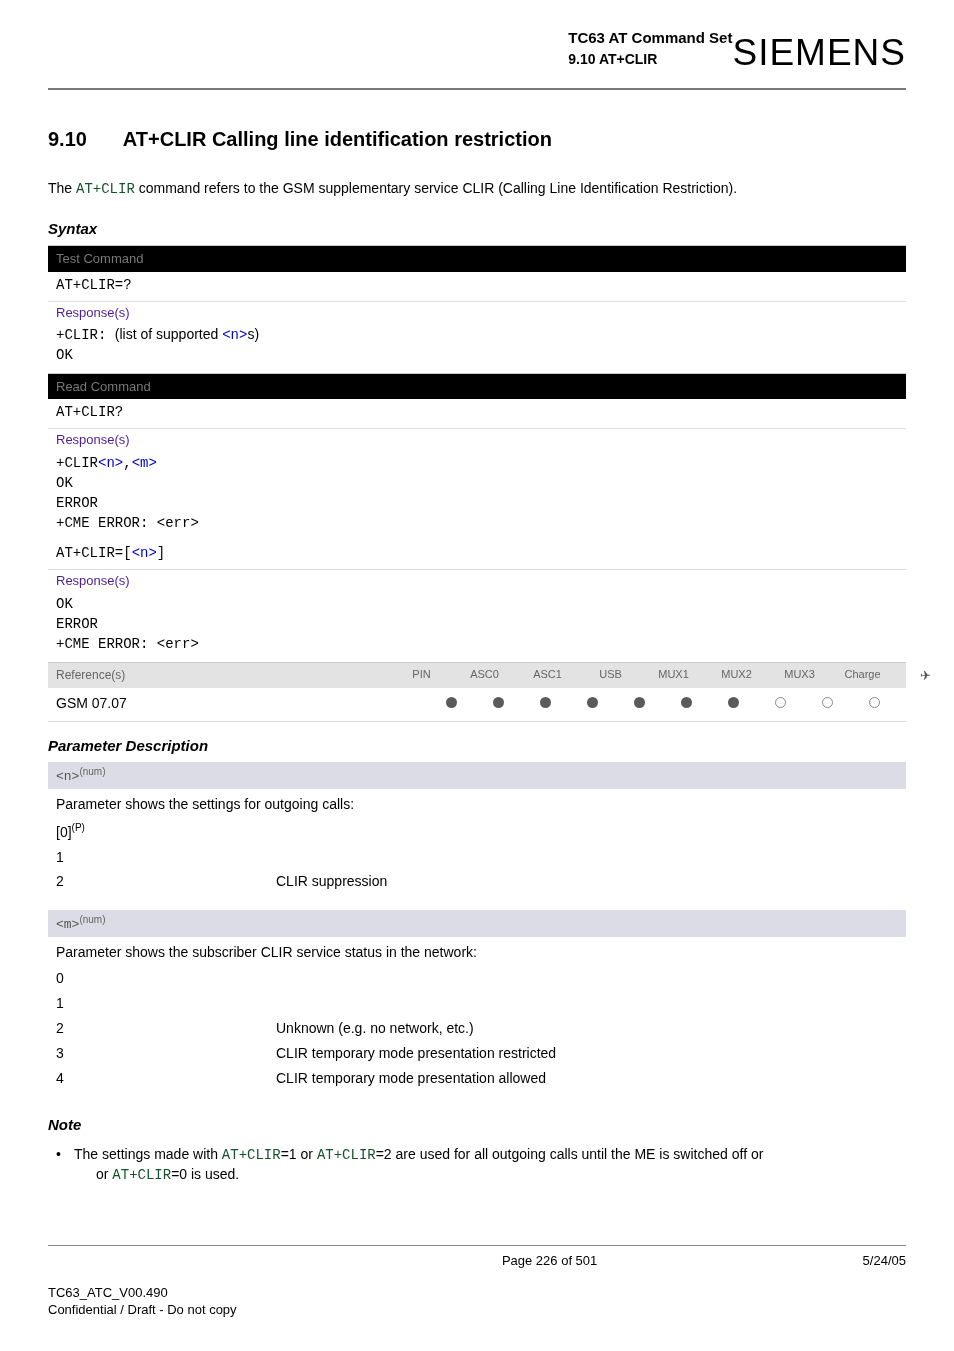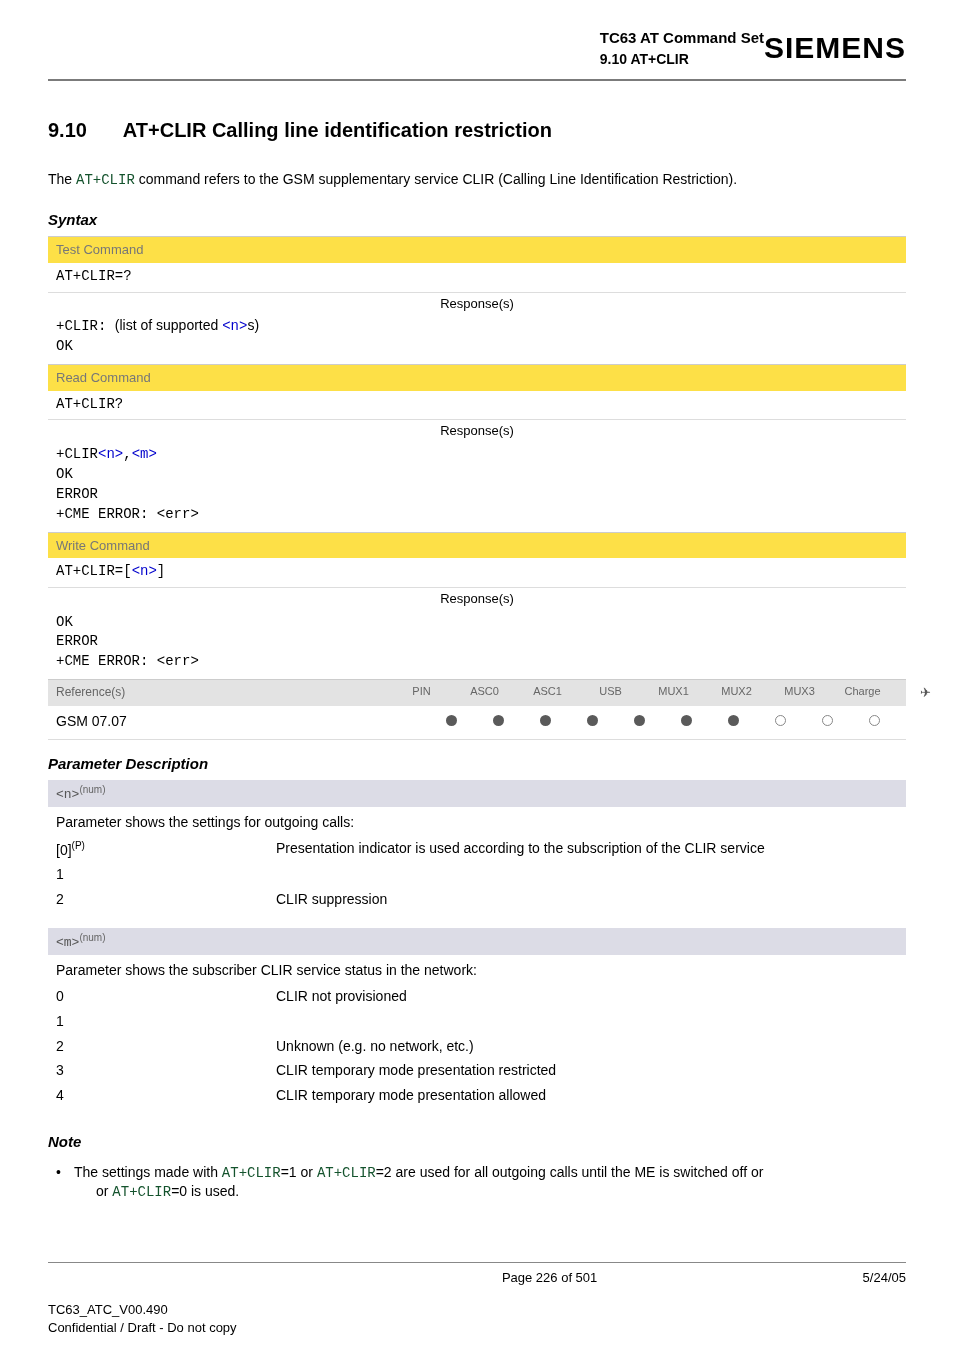--- a/index.html
+++ b/index.html
@@ -9,30 +9,30 @@
     color: #000;
     background: #fff;
     width: 954px;
     margin: 0 auto;
     padding: 28px 48px 20px 48px;
     line-height: 1.35;
   }
   .header { display: flex; justify-content: flex-end; align-items: flex-start; margin-bottom: 6px; }
   .header-left { font-weight: bold; font-size: 15px; }
   .header-sub { font-weight: bold; font-size: 14px; margin-top: 2px; }
-  .brand { font-weight: 700; font-size: 30px; letter-spacing: 1px; }
+  .brand { font-weight: 400; font-size: 37px; letter-spacing: 1px; }
   .hr-top { border: none; border-top: 2px solid #7b7b7b; margin-top: 10px; margin-bottom: 36px; }
   .section-title { font-size: 20px; font-weight: bold; margin-bottom: 26px; }
   .section-num { display: inline-block; width: 70px; }
   .intro { font-size: 14px; margin-bottom: 20px; }
   .link { color: #14532d; font-family: "Courier New", monospace; }
   .subhead { font-weight: bold; font-style: italic; font-size: 15px; margin-top: 14px; margin-bottom: 6px; }
-  .block-label { background: #fde047; color: #777; font-size: 13px; padding: 4px 8px; border-top: 1px solid #ccc; }
+  .block-label { background: #000000; color: #777; font-size: 13px; padding: 4px 8px; border-top: 1px solid #ccc; }
   .code-line { font-family: "Courier New", monospace; font-size: 14px; padding: 4px 8px 6px 8px; }
-  .resp-label { color: #000000; font-size: 13px; padding: 2px 8px 2px 8px; border-top: 1px solid #ddd; text-align: center; }
+  .resp-label { color: #4c1d95; font-size: 13px; padding: 2px 8px 2px 8px; border-top: 1px solid #ddd; }
   .resp-body { padding: 2px 8px 8px 8px; font-size: 14px; }
   .mono { font-family: "Courier New", monospace; }
   .param-link { color: #0000cc; font-family: "Courier New", monospace; }
   .ref-row { display: flex; background: #e3e3e3; font-size: 12px; color: #666; border-top: 1px solid #ccc; }
   .ref-label { flex: 0 0 350px; padding: 4px 8px; }
   .ref-cols { flex: 1; display: flex; justify-content: flex-end; gap: 16px; padding: 4px 8px 4px 0; }
   .ref-col { width: 47px; text-align: center; font-size: 11px; }
   .ref-data-row { display: flex; padding: 6px 0 8px 0; }
   .ref-data-label { flex: 0 0 350px; padding: 0 8px; font-size: 14px; }
   .ref-data-cols { flex: 1; display: flex; justify-content: flex-end; padding-right: 8px; }
@@ -94,21 +94,20 @@
   <div class="block-label">Read Command</div>
   <div class="code-line mono">AT+CLIR?</div>
   <div class="resp-label">Response(s)</div>
   <div class="resp-body">
     <span class="mono">+CLIR</span><span class="param-link">&lt;n&gt;</span><span class="mono">,</span><span class="param-link">&lt;m&gt;</span><br>
     <span class="mono">OK</span><br>
     <span class="mono">ERROR</span><br>
     <span class="mono">+CME ERROR: &lt;err&gt;</span>
   </div>
 
-  <div class="block-label">Write Command</div>
   <div class="code-line">
     <span class="mono">AT+CLIR=</span><span>[</span><span class="param-link">&lt;n&gt;</span><span>]</span>
   </div>
   <div class="resp-label">Response(s)</div>
   <div class="resp-body">
     <span class="mono">OK</span><br>
     <span class="mono">ERROR</span><br>
     <span class="mono">+CME ERROR: &lt;err&gt;</span>
   </div>
 
@@ -147,39 +146,37 @@
 
 <div class="subhead">Parameter Description</div>
 
 <div class="param-header">
   <span class="mono">&lt;n&gt;</span><sup class="param-sup">(num)</sup>
 </div>
 <div class="param-desc-line">Parameter shows the settings for outgoing calls:</div>
 <div class="param-table" id="param-n-rows">
     <div class="param-row">
       <div class="param-val">[0]<sup style="font-size:10px">(P)</sup></div>
-      <div class="param-meaning">Presentation indicator is used according to the subscription of the CLIR service</div>
     </div>
     <div class="param-row">
       <div class="param-val">1</div>
     </div>
     <div class="param-row">
       <div class="param-val">2</div>
       <div class="param-meaning">CLIR suppression</div>
     </div>
   </div>
 
 <div class="param-header">
   <span class="mono">&lt;m&gt;</span><sup class="param-sup">(num)</sup>
 </div>
 <div class="param-desc-line">Parameter shows the subscriber CLIR service status in the network:</div>
 <div class="param-table" id="param-m-rows">
     <div class="param-row">
       <div class="param-val">0</div>
-      <div class="param-meaning">CLIR not provisioned</div>
     </div>
     <div class="param-row">
       <div class="param-val">1</div>
     </div>
     <div class="param-row">
       <div class="param-val">2</div>
       <div class="param-meaning">Unknown (e.g. no network, etc.)</div>
     </div>
     <div class="param-row">
       <div class="param-val">3</div>

